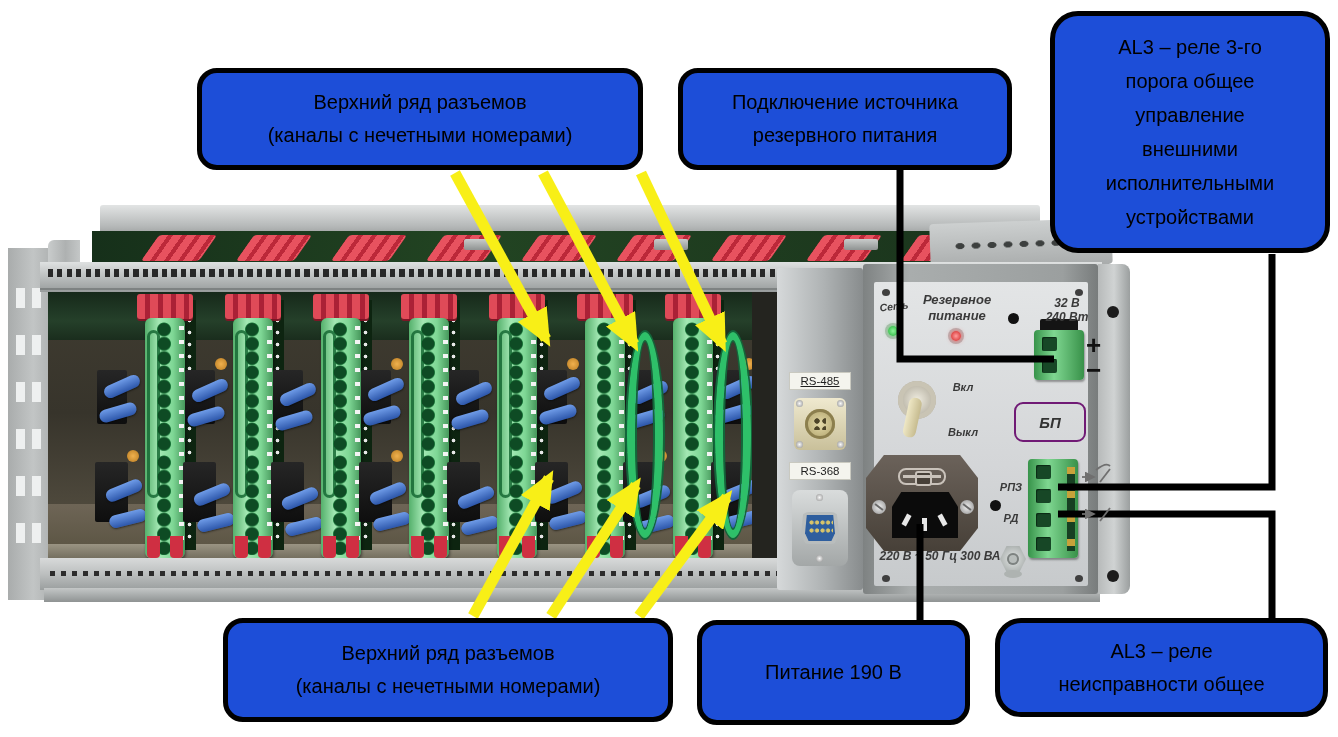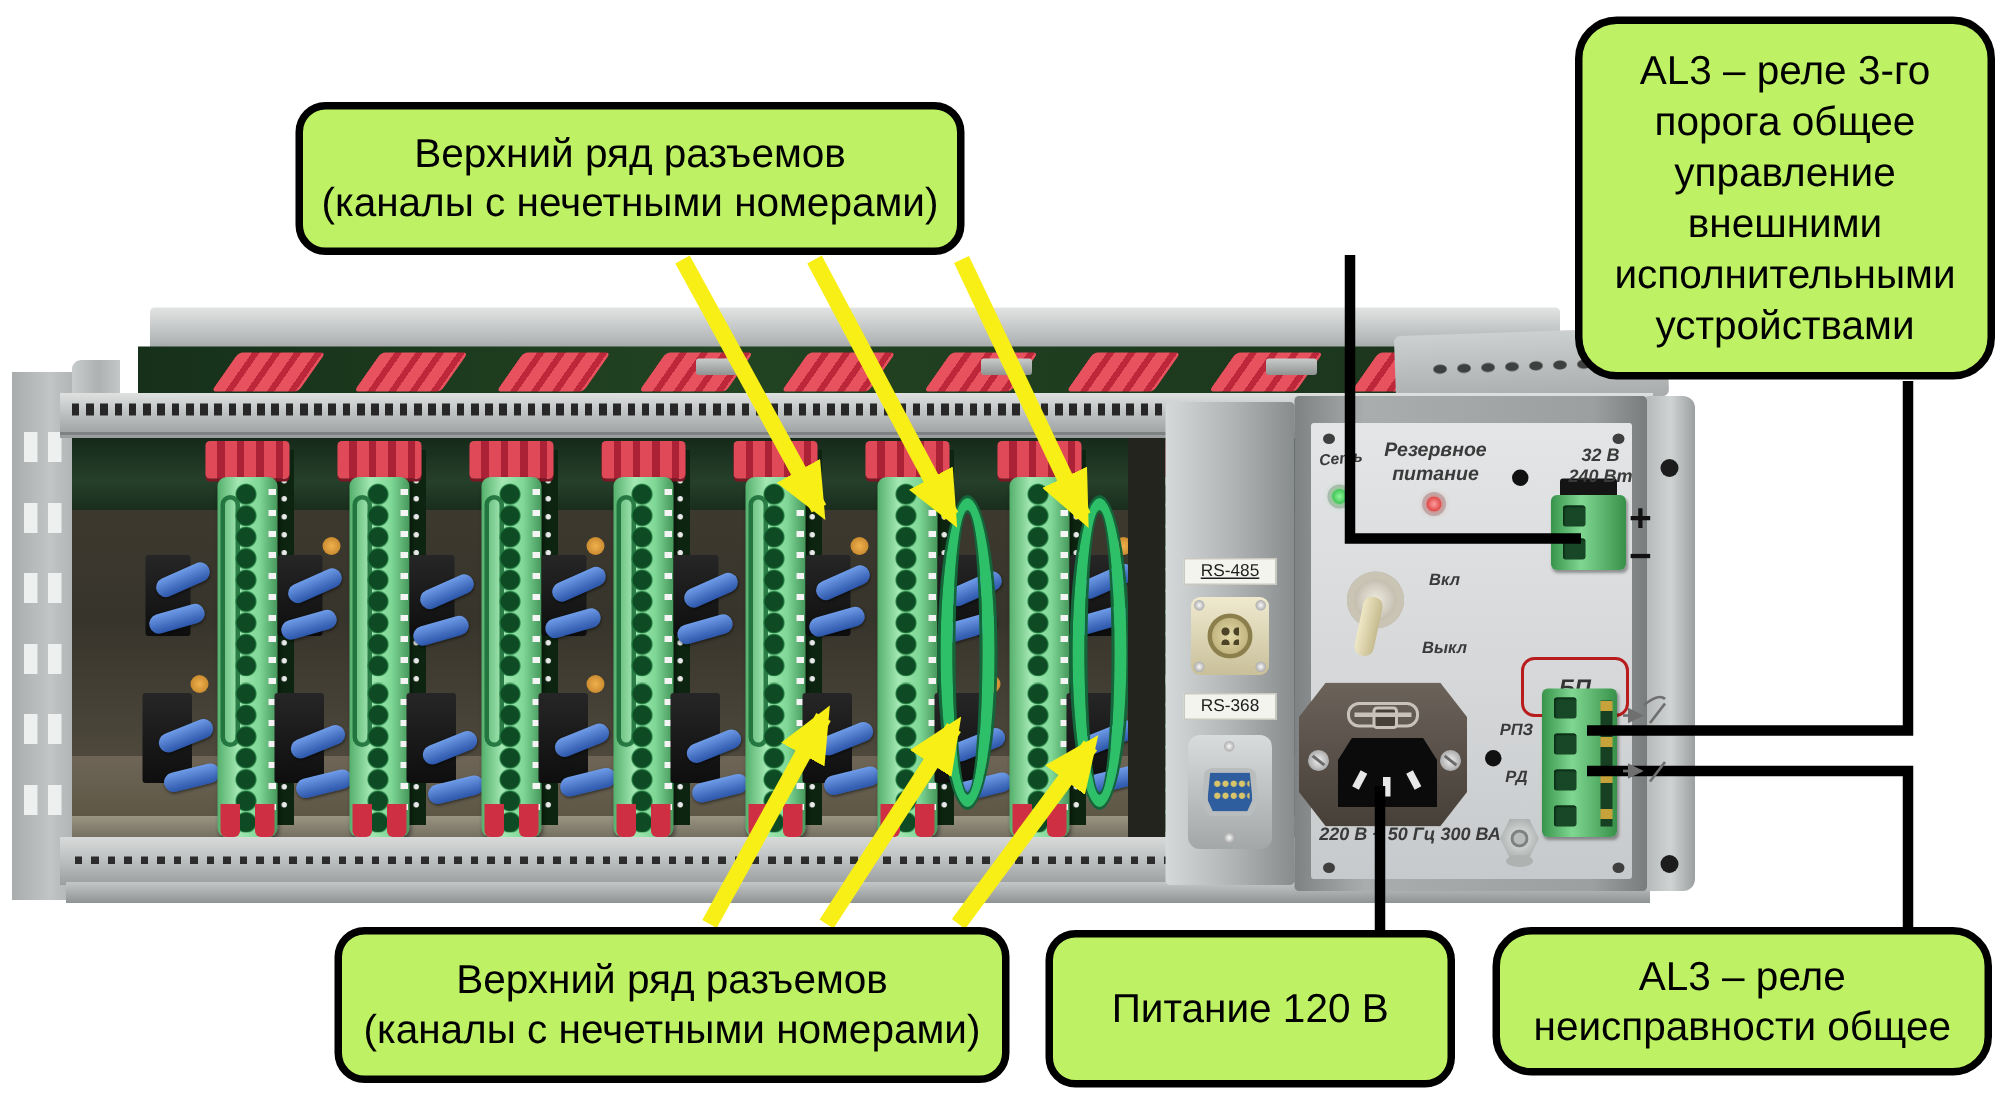--- a/index.html
+++ b/index.html
@@ -2,22 +2,22 @@
 <html><head>
 <meta charset="utf-8">
 <style>
   html,body{margin:0;padding:0;background:#fff;}
   #scene{position:relative;width:1338px;height:737px;background:#fff;overflow:hidden;
          font-family:"Liberation Sans",sans-serif;}
   #scene *{position:absolute;box-sizing:border-box;}
   .pre{white-space:pre-line;}
 
   
-  .callout{background:#bef264;border:5px solid #000;display:flex;align-items:center;justify-content:center;
-           text-align:center;color:#000;font-size:27px;line-height:33px;z-index:30;}
+  .callout{background:#1d4ed8;border:5px solid #000;display:flex;align-items:center;justify-content:center;
+           text-align:center;color:#000;font-size:20px;line-height:33px;z-index:30;}
   #c1{left:197px;top:68px;width:446px;height:102px;border-radius:20px;}
   #c2{left:678px;top:68px;width:334px;height:102px;border-radius:20px;}
   #c3{left:1050px;top:11px;width:280px;height:242px;border-radius:28px;line-height:34px;}
   #c4{left:223px;top:618px;width:450px;height:104px;border-radius:20px;}
   #c5{left:697px;top:620px;width:273px;height:105px;border-radius:20px;}
   #c6{left:995px;top:618px;width:333px;height:99px;border-radius:26px;}
 
   
   .leftwall{left:8px;top:248px;width:42px;height:352px;background:linear-gradient(90deg,#a9acac,#c2c5c5 60%,#b0b3b3);}
   .leftwall .slots1,.leftwall .slots2{top:40px;width:9px;height:280px;
@@ -109,22 +109,22 @@
   #lab-net{left:874px;top:300px;width:40px;font-size:10.5px;transform:rotate(-6deg);}
   #lab-res{left:918px;top:292px;width:78px;font-size:13px;}
   #lab-27{left:1036px;top:296px;width:62px;font-size:12px;}
   #lab-on{left:946px;top:381px;width:34px;font-size:11px;}
   #lab-off{left:942px;top:426px;width:42px;font-size:11px;}
   #lab-rpz{left:994px;top:481px;width:34px;font-size:11px;}
   #lab-rd{left:996px;top:512px;width:30px;font-size:11px;}
   #lab-mains{left:866px;top:549px;width:148px;font-size:12px;}
   #plus{left:1086px;top:330px;font-size:26px;font-weight:bold;color:#111;z-index:6;font-style:normal;}
   #minus{left:1086px;top:355px;font-size:26px;font-weight:bold;color:#111;z-index:6;font-style:normal;}
-  .bpbox{left:1014px;top:402px;width:72px;height:40px;border:2px solid #b91c1c;border-radius:9px;z-index:6;
-      display:flex;align-items:center;justify-content:center;font-size:15px;font-weight:bold;font-style:italic;color:#333;margin-top:36px;}
+  .bpbox{left:1014px;top:402px;width:72px;height:40px;border:2px solid #701a75;border-radius:9px;z-index:6;
+      display:flex;align-items:center;justify-content:center;font-size:15px;font-weight:bold;font-style:italic;color:#333;}
   .led{width:16px;height:16px;border-radius:50%;background:radial-gradient(#f2f2f2,#9a9a9a);z-index:6;}
   .led::after{content:"";position:absolute;left:3px;top:3px;width:10px;height:10px;border-radius:50%;}
   .ledg{left:885px;top:323px;} .ledg::after{background:radial-gradient(#8df59a,#1fae35);box-shadow:0 0 5px #2ecc40;}
   .ledr{left:948px;top:328px;} .ledr::after{background:radial-gradient(#ff9d9d,#cf1f1f);box-shadow:0 0 5px #e03131;}
   .hole{width:11px;height:11px;border-radius:50%;background:#111;z-index:6;}
   .hole1{left:1008px;top:313px;} .hole2{left:990px;top:500px;}
   .term{background:linear-gradient(90deg,#37934a,#7fd791 40%,#389149);border-radius:4px;z-index:6;box-shadow:1px 2px 2px rgba(0,0,0,.35);}
   .term i{left:8px;width:15px;height:14px;background:#174726;border-radius:2px;box-shadow:inset 1px 1px 1px #0a2a14;}
   .term2{left:1034px;top:330px;width:50px;height:50px;}
   .term2 i.s1{top:7px;} .term2 i.s2{top:29px;}
@@ -453,25 +453,27 @@
 
     <path class="ctc" d="M1082,477 h12" marker-end="url(#ghead)"></path>
     <path class="ctc" d="M1100,482 l10,-13"></path>
     <path class="ctc" d="M1082,514 h12" marker-end="url(#ghead)"></path>
     <path class="ctc" d="M1100,521 l10,-13"></path>
     <path class="ctc" d="M1096,470 q10,-8 14,-4"></path>
   </svg>
 
   <div id="c1" class="callout pre">Верхний ряд разъемов
 (каналы с нечетными номерами)</div>
+  <div id="c2" class="callout pre">Подключение источника
+резервного питания</div>
   <div id="c3" class="callout pre">AL3 – реле 3-го
 порога общее
 управление
 внешними
 исполнительными
 устройствами</div>
   <div id="c4" class="callout pre">Верхний ряд разъемов
 (каналы с нечетными номерами)</div>
-  <div id="c5" class="callout pre">Питание 120 В</div>
+  <div id="c5" class="callout pre">Питание 190 В</div>
   <div id="c6" class="callout pre">AL3 – реле
 неисправности общее</div>
 
 </div>
 
 </body></html>

